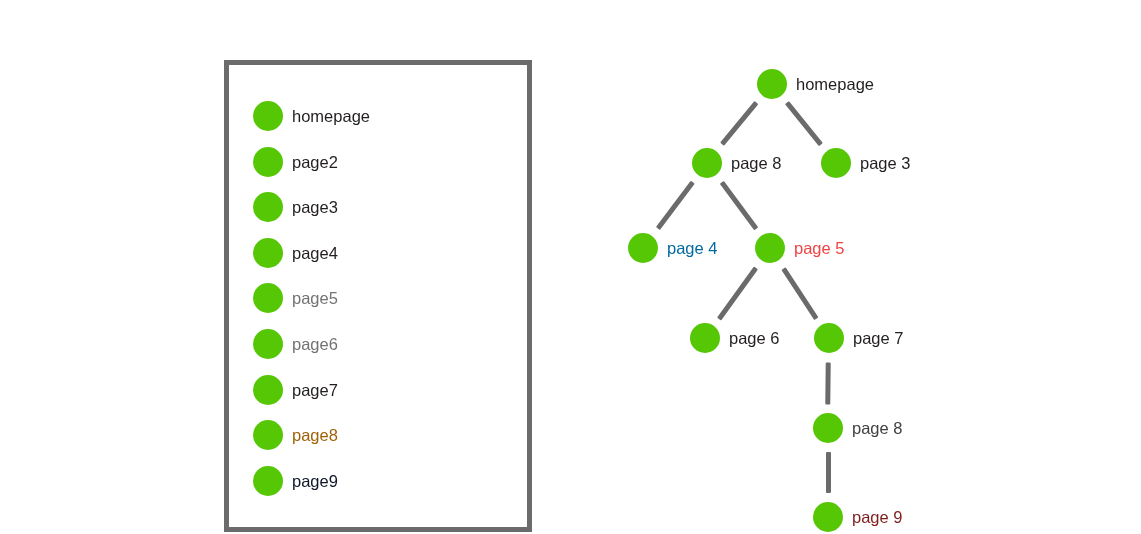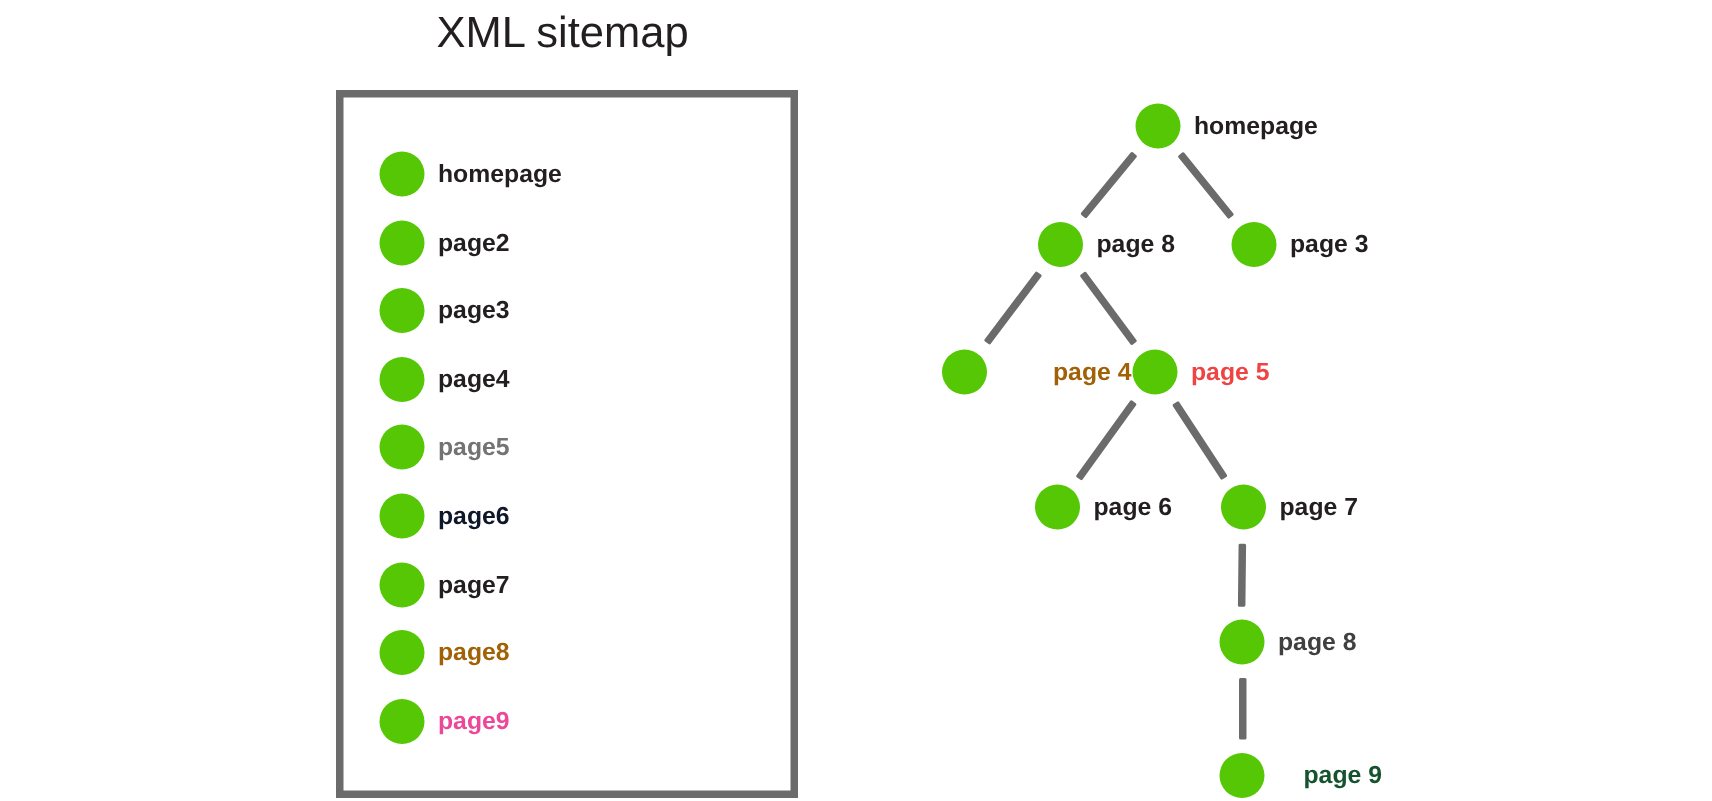--- a/index.html
+++ b/index.html
@@ -76,75 +76,73 @@
     border-radius: 1px;
     transform-origin: center center;
   }
 
   
   #sitemap-list, #website-tree {
     position: absolute;
     left: 0; top: 0;
     width: 1141px;
     height: 442px;
-    font-weight: bold;
   }
 </style>
 </head>
 <body>
 
 <div id="canvas">
 
-  <div class="panel-title" id="title-xml-sitemap">XML sitemap</div>
 
 
   <div id="sitemap-box"></div>
   <div id="sitemap-list">
       <div class="node" style="left: 253px; top: 101px; background: rgb(85, 199, 5);"></div>
       <div class="node-label" style="left: 292px; top: 108px; color: rgb(35, 31, 32);">homepage</div>
       <div class="node" style="left: 253px; top: 146.6px; background: rgb(85, 199, 5);"></div>
       <div class="node-label" style="left: 292px; top: 153.6px; color: rgb(35, 31, 32);">page2</div>
       <div class="node" style="left: 253px; top: 192.2px; background: rgb(85, 199, 5);"></div>
       <div class="node-label" style="left: 292px; top: 199.2px; color: rgb(35, 31, 32);">page3</div>
       <div class="node" style="left: 253px; top: 237.8px; background: rgb(85, 199, 5);"></div>
       <div class="node-label" style="left: 292px; top: 244.8px; color: rgb(35, 31, 32);">page4</div>
       <div class="node" style="left: 253px; top: 283.4px; background: rgb(85, 199, 5);"></div>
       <div class="node-label" style="left: 292px; top: 290.4px; color: #737373;">page5</div>
       <div class="node" style="left: 253px; top: 329px; background: rgb(85, 199, 5);"></div>
-      <div class="node-label" style="left: 292px; top: 336px; color: #0f172a;">page6</div>
+      <div class="node-label" style="left: 292px; top: 336px; color: #737373;">page6</div>
       <div class="node" style="left: 253px; top: 374.6px; background: rgb(85, 199, 5);"></div>
       <div class="node-label" style="left: 292px; top: 381.6px; color: rgb(35, 31, 32);">page7</div>
       <div class="node" style="left: 253px; top: 420.2px; background: rgb(85, 199, 5);"></div>
       <div class="node-label" style="left: 292px; top: 427.2px; color: #a16207;">page8</div>
       <div class="node" style="left: 253px; top: 465.8px; background: rgb(85, 199, 5);"></div>
-      <div class="node-label" style="left: 292px; top: 472.8px; color: #ec4899;">page9</div>
+      <div class="node-label" style="left: 292px; top: 472.8px; color: #0f172a;">page9</div>
     </div>
 
   <div id="website-tree">
       <div class="edge" style="width: 54.3035px; height: 5px; left: 712.348px; top: 121px; background: rgb(107, 107, 107); transform: rotate(129.447deg);"></div>
       <div class="edge" style="width: 53.671px; height: 5px; left: 777.164px; top: 121px; background: rgb(107, 107, 107); transform: rotate(50.9881deg);"></div>
       <div class="edge" style="width: 58.4002px; height: 5px; left: 645.8px; top: 203px; background: rgb(107, 107, 107); transform: rotate(126.978deg);"></div>
       <div class="edge" style="width: 57.8017px; height: 5px; left: 709.599px; top: 203px; background: rgb(107, 107, 107); transform: rotate(53.455deg);"></div>
       <div class="edge" style="width: 63.018px; height: 5px; left: 705.991px; top: 290.5px; background: rgb(107, 107, 107); transform: rotate(125.838deg);"></div>
       <div class="edge" style="width: 59.6151px; height: 5px; left: 769.692px; top: 290.5px; background: rgb(107, 107, 107); transform: rotate(56.7529deg);"></div>
       <div class="edge" style="width: 42.0056px; height: 5px; left: 807.497px; top: 380.5px; background: rgb(107, 107, 107); transform: rotate(90.6366deg);"></div>
       <div class="edge" style="width: 41px; height: 5px; left: 807.5px; top: 470px; background: rgb(107, 107, 107); transform: rotate(90deg);"></div>
       <div class="node" style="left: 757px; top: 69px; background: rgb(85, 199, 5);"></div>
       <div class="node-label" style="left: 796px; top: 76px; color: rgb(35, 31, 32);">homepage</div>
       <div class="node" style="left: 692px; top: 148px; background: rgb(85, 199, 5);"></div>
       <div class="node-label" style="left: 731px; top: 155px; color: rgb(35, 31, 32);">page 8</div>
       <div class="node" style="left: 821px; top: 148px; background: rgb(85, 199, 5);"></div>
       <div class="node-label" style="left: 860px; top: 155px; color: rgb(35, 31, 32);">page 3</div>
       <div class="node" style="left: 628px; top: 233px; background: rgb(85, 199, 5);"></div>
-      <div class="node-label" style="left: 702px; top: 240px; color: #a16207;">page 4</div>
+      <div class="node-label" style="left: 667px; top: 240px; color: #0369a1;">page 4</div>
       <div class="node" style="left: 755px; top: 233px; background: rgb(85, 199, 5);"></div>
       <div class="node-label" style="left: 794px; top: 240px; color: #ef4444;">page 5</div>
       <div class="node" style="left: 690px; top: 323px; background: rgb(85, 199, 5);"></div>
       <div class="node-label" style="left: 729px; top: 330px; color: rgb(35, 31, 32);">page 6</div>
       <div class="node" style="left: 814px; top: 323px; background: rgb(85, 199, 5);"></div>
       <div class="node-label" style="left: 853px; top: 330px; color: rgb(35, 31, 32);">page 7</div>
       <div class="node" style="left: 813px; top: 413px; background: rgb(85, 199, 5);"></div>
       <div class="node-label" style="left: 852px; top: 420px; color: #404040;">page 8</div>
       <div class="node" style="left: 813px; top: 502px; background: rgb(85, 199, 5);"></div>
-      <div class="node-label" style="left: 852px; top: 509px; color: #14532d; margin-left: 17px;">page 9</div>
+      <div class="node-label" style="left: 852px; top: 509px; color: #7f1d1d;">page 9</div>
     </div>
 
 </div>
 
 </body></html>

